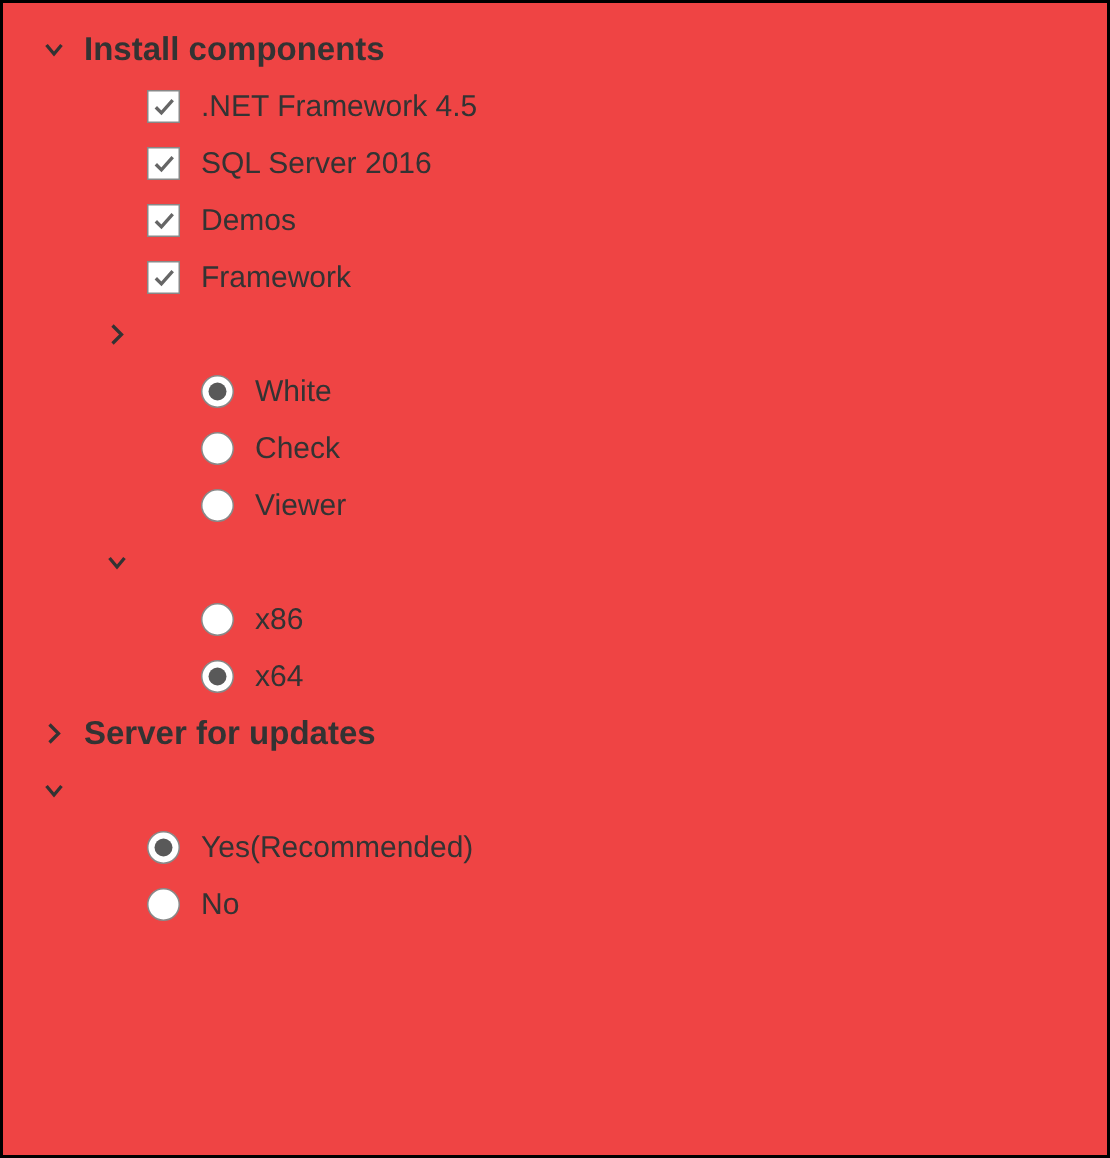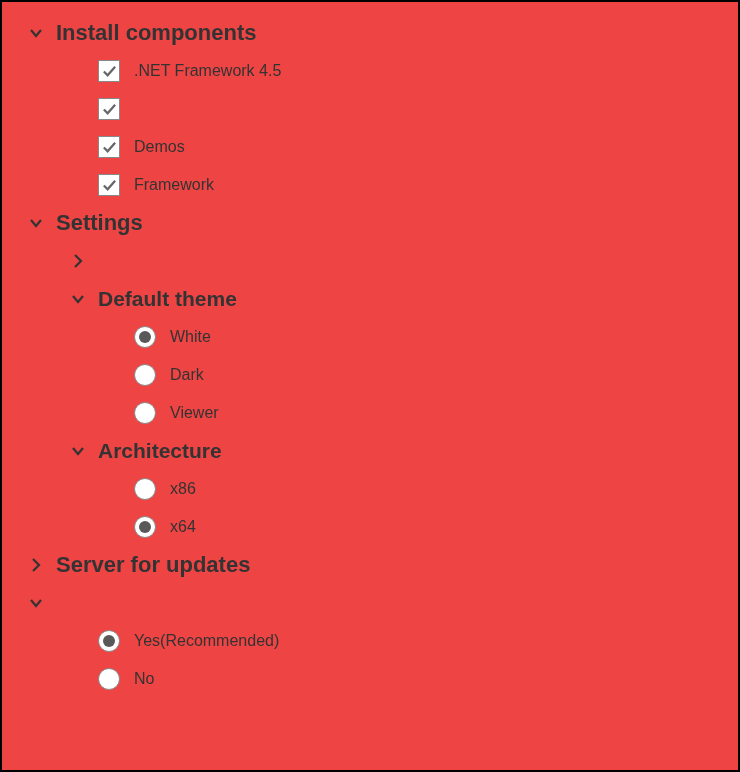--- a/index.html
+++ b/index.html
@@ -40,21 +40,21 @@
     font-weight: 700;
     font-size: 22px;
     color: #333;
   }
   .lbl-sub {
     font-weight: 700;
     font-size: 21px;
     color: #333;
   }
   .lbl-item {
-    font-size: 16px;
+    font-size: 20px;
     color: #333;
   }
 
   .checkbox {
     width: 22px; height: 22px;
     border: 1.5px solid #888;
     margin-right: 14px;
     display: inline-flex;
     align-items: center;
     justify-content: center;
@@ -102,85 +102,69 @@
         </svg>
     </span>
     <span class="lbl-item">.NET Framework 4.5</span>
   </div>
   <div class="row indent-2">
     <span class="checkbox">
       <svg viewBox="0 0 16 16">
           <path d="M2 8 L6 12 L14 3" fill="none" stroke="#666" stroke-width="2.4"></path>
         </svg>
     </span>
+    <span class="lbl-item">SQL Server 2016</span>
   </div>
   <div class="row indent-2">
     <span class="checkbox">
       <svg viewBox="0 0 16 16">
           <path d="M2 8 L6 12 L14 3" fill="none" stroke="#666" stroke-width="2.4"></path>
         </svg>
     </span>
     <span class="lbl-item">Demos</span>
   </div>
   <div class="row indent-2">
     <span class="checkbox">
       <svg viewBox="0 0 16 16">
           <path d="M2 8 L6 12 L14 3" fill="none" stroke="#666" stroke-width="2.4"></path>
         </svg>
     </span>
     <span class="lbl-item">Framework</span>
   </div>
 
-  <div class="row indent-0">
-    <span class="chev">
-      <svg viewBox="0 0 16 16">
-          <path d="M3 5 L8 11 L13 5" fill="none" stroke="#333" stroke-width="2.2"></path>
-        </svg>
-    </span>
-    <span class="lbl-header">Settings</span>
-  </div>
 
   <div class="row indent-1">
     <span class="chev">
       <svg viewBox="0 0 16 16">
           <path d="M5 2 L11 8 L5 14" fill="none" stroke="#333" stroke-width="2.2"></path>
         </svg>
     </span>
   </div>
 
-  <div class="row indent-1">
-    <span class="chev">
-      <svg viewBox="0 0 16 16">
-          <path d="M3 5 L8 11 L13 5" fill="none" stroke="#333" stroke-width="2.2"></path>
-        </svg>
-    </span>
-    <span class="lbl-sub">Default theme</span>
-  </div>
   <div class="row indent-3">
     <span class="radio selected">
         <span class="dot"></span>
       </span>
     <span class="lbl-item">White</span>
   </div>
   <div class="row indent-3">
     <span class="radio"></span>
-    <span class="lbl-item">Dark</span>
+    <span class="lbl-item">Check</span>
   </div>
   <div class="row indent-3">
     <span class="radio"></span>
     <span class="lbl-item">Viewer</span>
   </div>
 
   <div class="row indent-1">
     <span class="chev">
       <svg viewBox="0 0 16 16">
           <path d="M3 5 L8 11 L13 5" fill="none" stroke="#333" stroke-width="2.2"></path>
         </svg>
     </span>
-    <span class="lbl-sub">Architecture</span>
   </div>
   <div class="row indent-3">
     <span class="radio"></span>
     <span class="lbl-item">x86</span>
   </div>
   <div class="row indent-3">
     <span class="radio selected">
         <span class="dot"></span>
       </span>
     <span class="lbl-item">x64</span>

